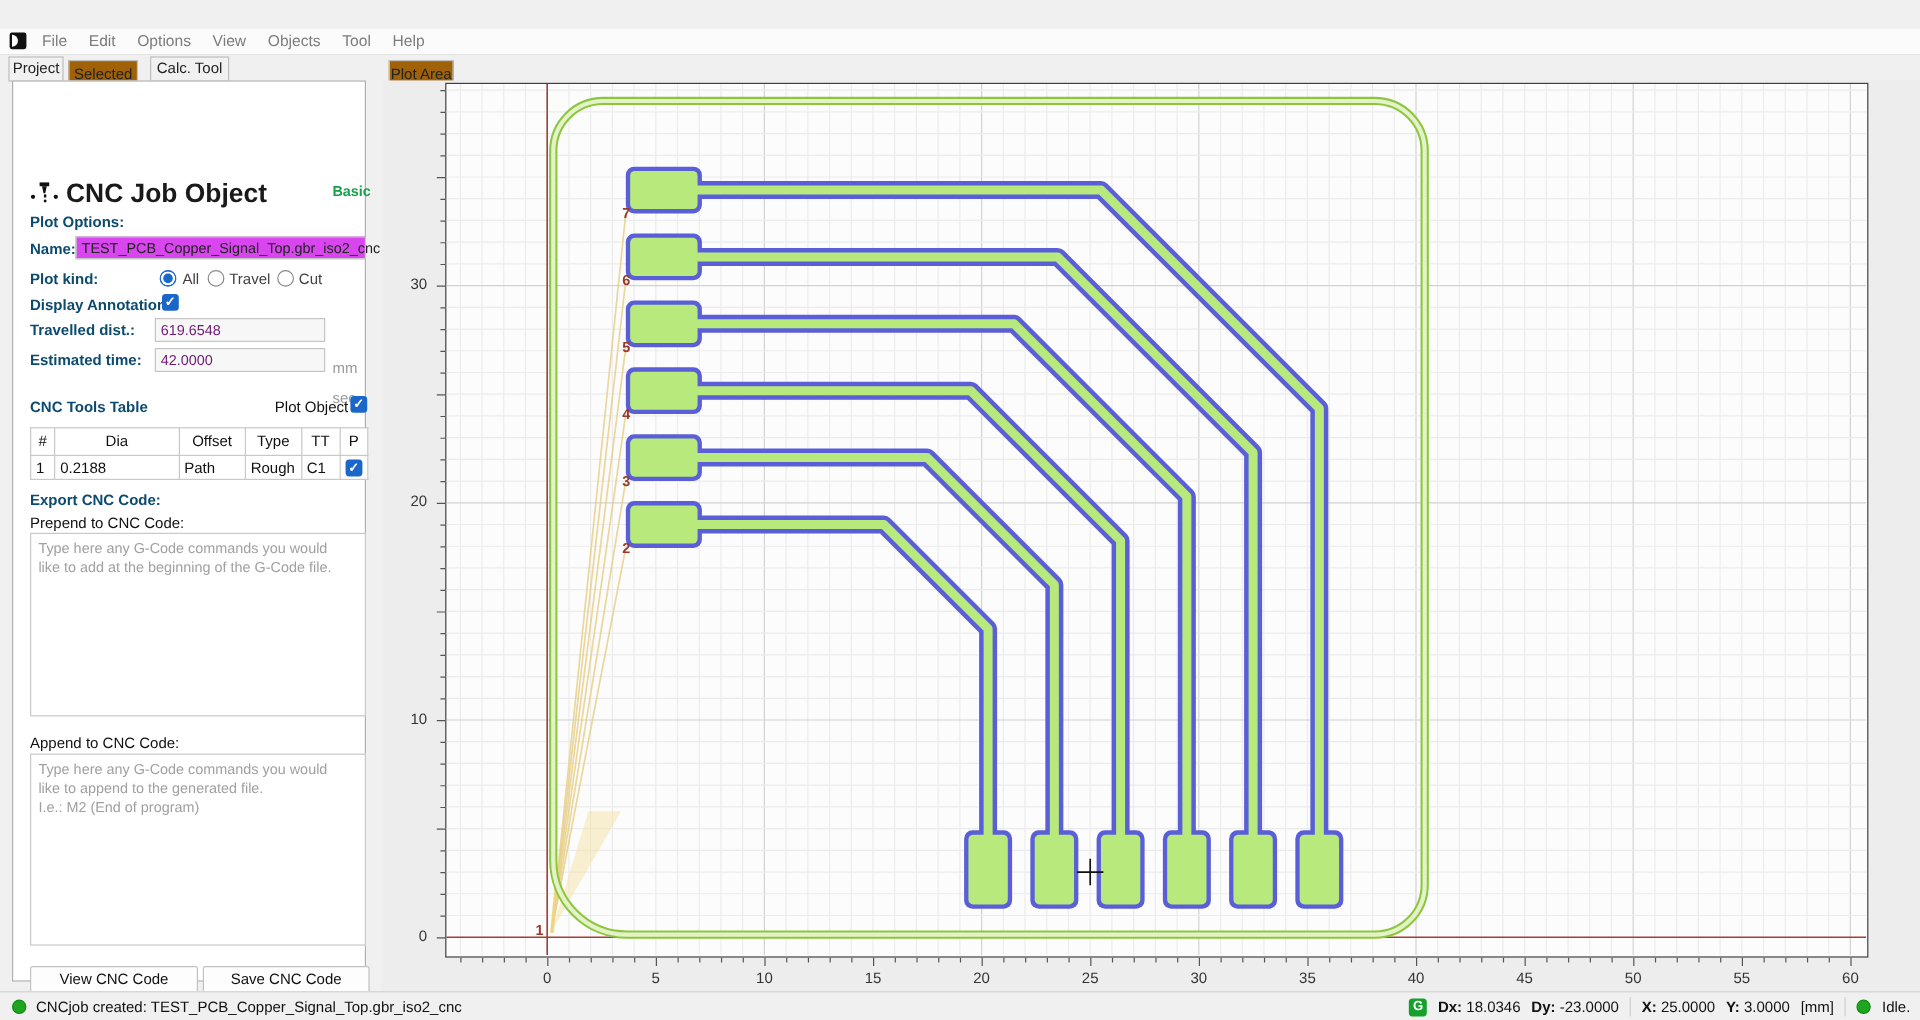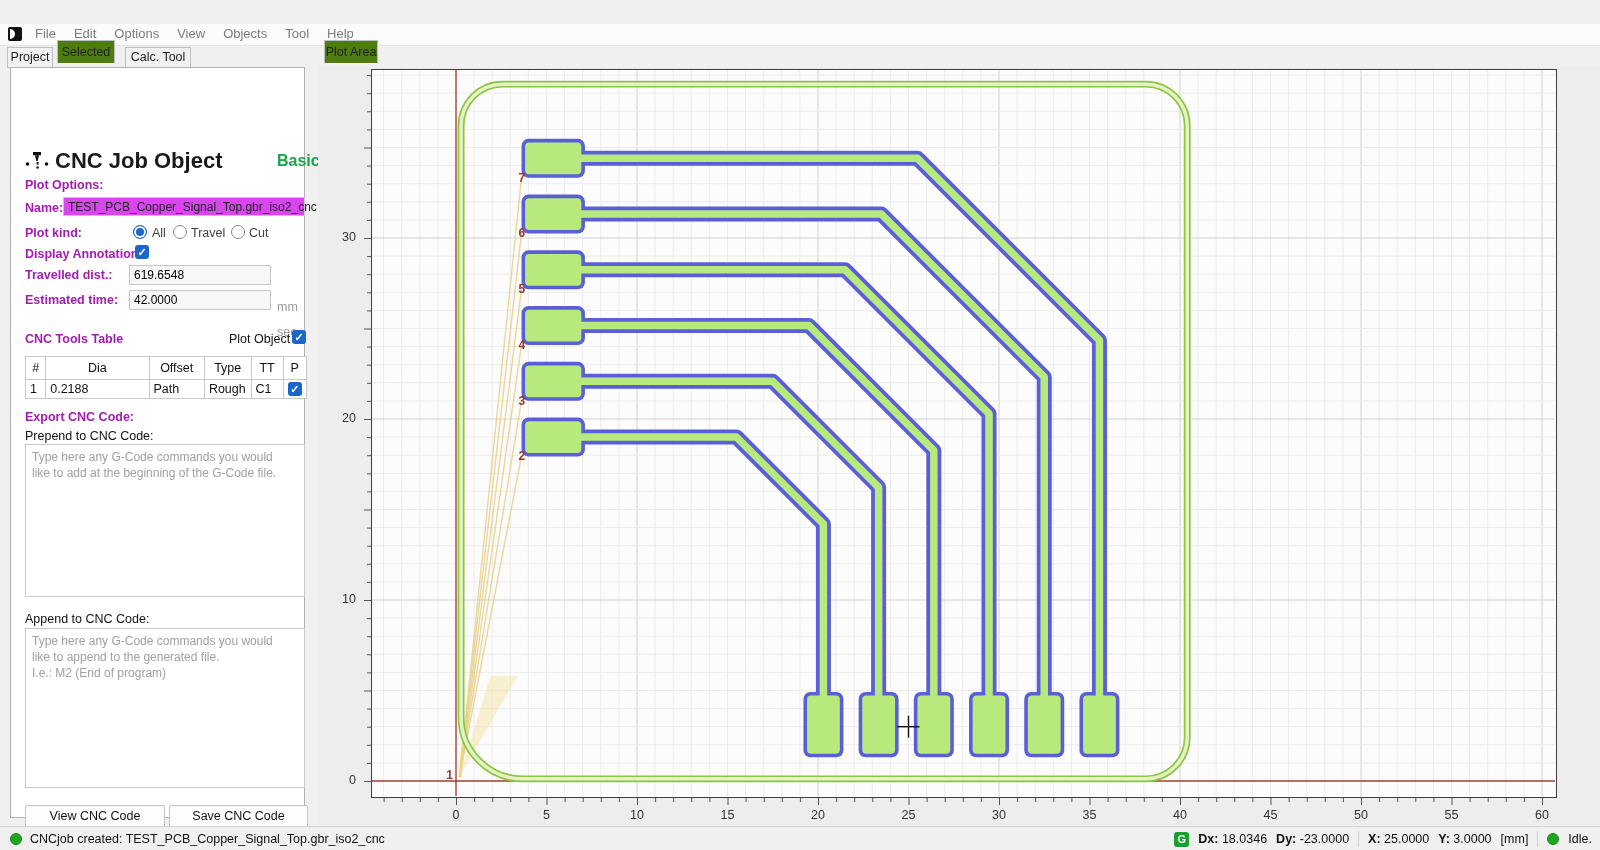--- a/index.html
+++ b/index.html
@@ -12,28 +12,28 @@
   #title-path{position:absolute;left:215px;top:5px;color:#3c3c3c;font-size:12.5px;white-space:nowrap;}
   .winbtn{position:absolute;top:0;width:46px;height:24px;text-align:center;line-height:24px;color:#666;font-size:13px;}
   
   #menubar{position:absolute;left:0;top:24px;width:1600px;height:21px;background:#fbfbfb;border-bottom:1px solid #e4e4e4;}
   .menu-item{display:inline-block;padding:2px 9px;color:#7c7c7c;font-size:13px;}
   #appicon{position:absolute;left:8px;top:3px;width:14px;height:14px;background:#111;border-radius:2px;}
   #appicon:before{content:"";position:absolute;left:2px;top:2px;width:5px;height:10px;background:#fff;border-radius:0 5px 5px 0;}
   
   .tab{position:absolute;top:47px;height:19px;background:#f1f1f1;border:1px solid #bfbfbf;
        font-size:12.5px;text-align:center;line-height:19px;color:#222;}
-  .tab.active{top:40px;height:22px;background:#4d7c0f;border-bottom:1px solid #fff;line-height:22px;}
+  .tab.active{top:50px;height:22px;background:#a16207;border-bottom:1px solid #fff;line-height:22px;}
   
   #panel{position:absolute;left:10px;top:67px;width:295px;height:751px;background:#fff;border:1px solid #b0b0b0;box-sizing:border-box;}
-  .lbl{position:absolute;font-weight:bold;color:#a21caf;}
+  .lbl{position:absolute;font-weight:bold;color:#0c4a6e;}
   .lbl-n{position:absolute;color:#111;}
   .field{position:absolute;border:1px solid #c6c6c6;background:#d946ef;font-size:12px;color:#222;
          padding:2px 4px;box-sizing:border-box;font-family:"Liberation Sans",sans-serif;}
-  .field.ro{background:#f7f7f7;color:#000000;}
+  .field.ro{background:#f7f7f7;color:#701a75;}
   .unit{position:absolute;color:#9a9a9a;margin-top:32px;}
   .chk{position:absolute;width:14px;height:14px;background:#1b66c9;border-radius:3px;color:#fff;
        font-size:11px;line-height:14px;text-align:center;font-weight:bold;}
   .radio{position:absolute;width:12px;height:12px;border-radius:50%;background:#fff;border:1px solid #8a8a8a;box-sizing:content-box;}
   .radio.sel{background:#1b66c9;border:1.5px solid #1b66c9;box-shadow:inset 0 0 0 2px #fff;}
   .rlabel{position:absolute;color:#404040;}
   #tools-table{position:absolute;left:14px;top:288px;width:282px;border-collapse:collapse;font-size:12.5px;}
   #tools-table td,#tools-table th{border:1px solid #c8c8c8;padding:2px 4px;font-weight:normal;color:#111;background:#fff;}
   #tools-table th{text-align:center;height:18px;}
   .ta{position:absolute;left:14px;width:280px;border:1px solid #c9c9c9;background:#fff;
@@ -76,21 +76,21 @@
   <div id="panel">
     <svg class="abs" style="left:14px;top:82px" width="24" height="20" viewBox="0 0 24 20">
       <circle cx="2.5" cy="14" r="1.8" fill="#111"></circle>
         <circle cx="21.5" cy="14" r="1.8" fill="#111"></circle>
       <rect x="8" y="2" width="8" height="3.2" fill="#111"></rect>
       <path d="M10 5.2 H14 L12.7 11 H11.3 Z" fill="#111"></path>
       <rect x="11.6" y="12" width="2" height="2.6" fill="#111"></rect>
         <circle cx="12.6" cy="17.5" r="1.2" fill="#111"></circle>
     </svg>
     <div class="abs" style="left:44px;top:80px;font-size:22px;font-weight:bold">CNC Job Object</div>
-    <div class="abs" style="left:266px;top:84px;font-weight:bold;font-size:16px;color:#18a24a">Basic</div>
+    <div class="abs" style="left:266px;top:84px;font-weight:bold;font-size:12px;color:#18a24a">Basic</div>
 
     <div class="lbl" style="left:14px;top:110px">Plot Options:</div>
 
     <div class="lbl" style="left:14px;top:133px">Name:</div>
     <div class="field" style="left:52px;top:129px;width:242px;height:19px">TEST_PCB_Copper_Signal_Top.gbr_iso2_cnc</div>
 
     <div class="lbl" style="left:14px;top:158px">Plot kind:</div>
     <span class="radio sel" style="left:122px;top:157px"></span>
     <span class="rlabel" style="left:141px;top:158px">All</span>
     <span class="radio" style="left:162px;top:157px"></span>

